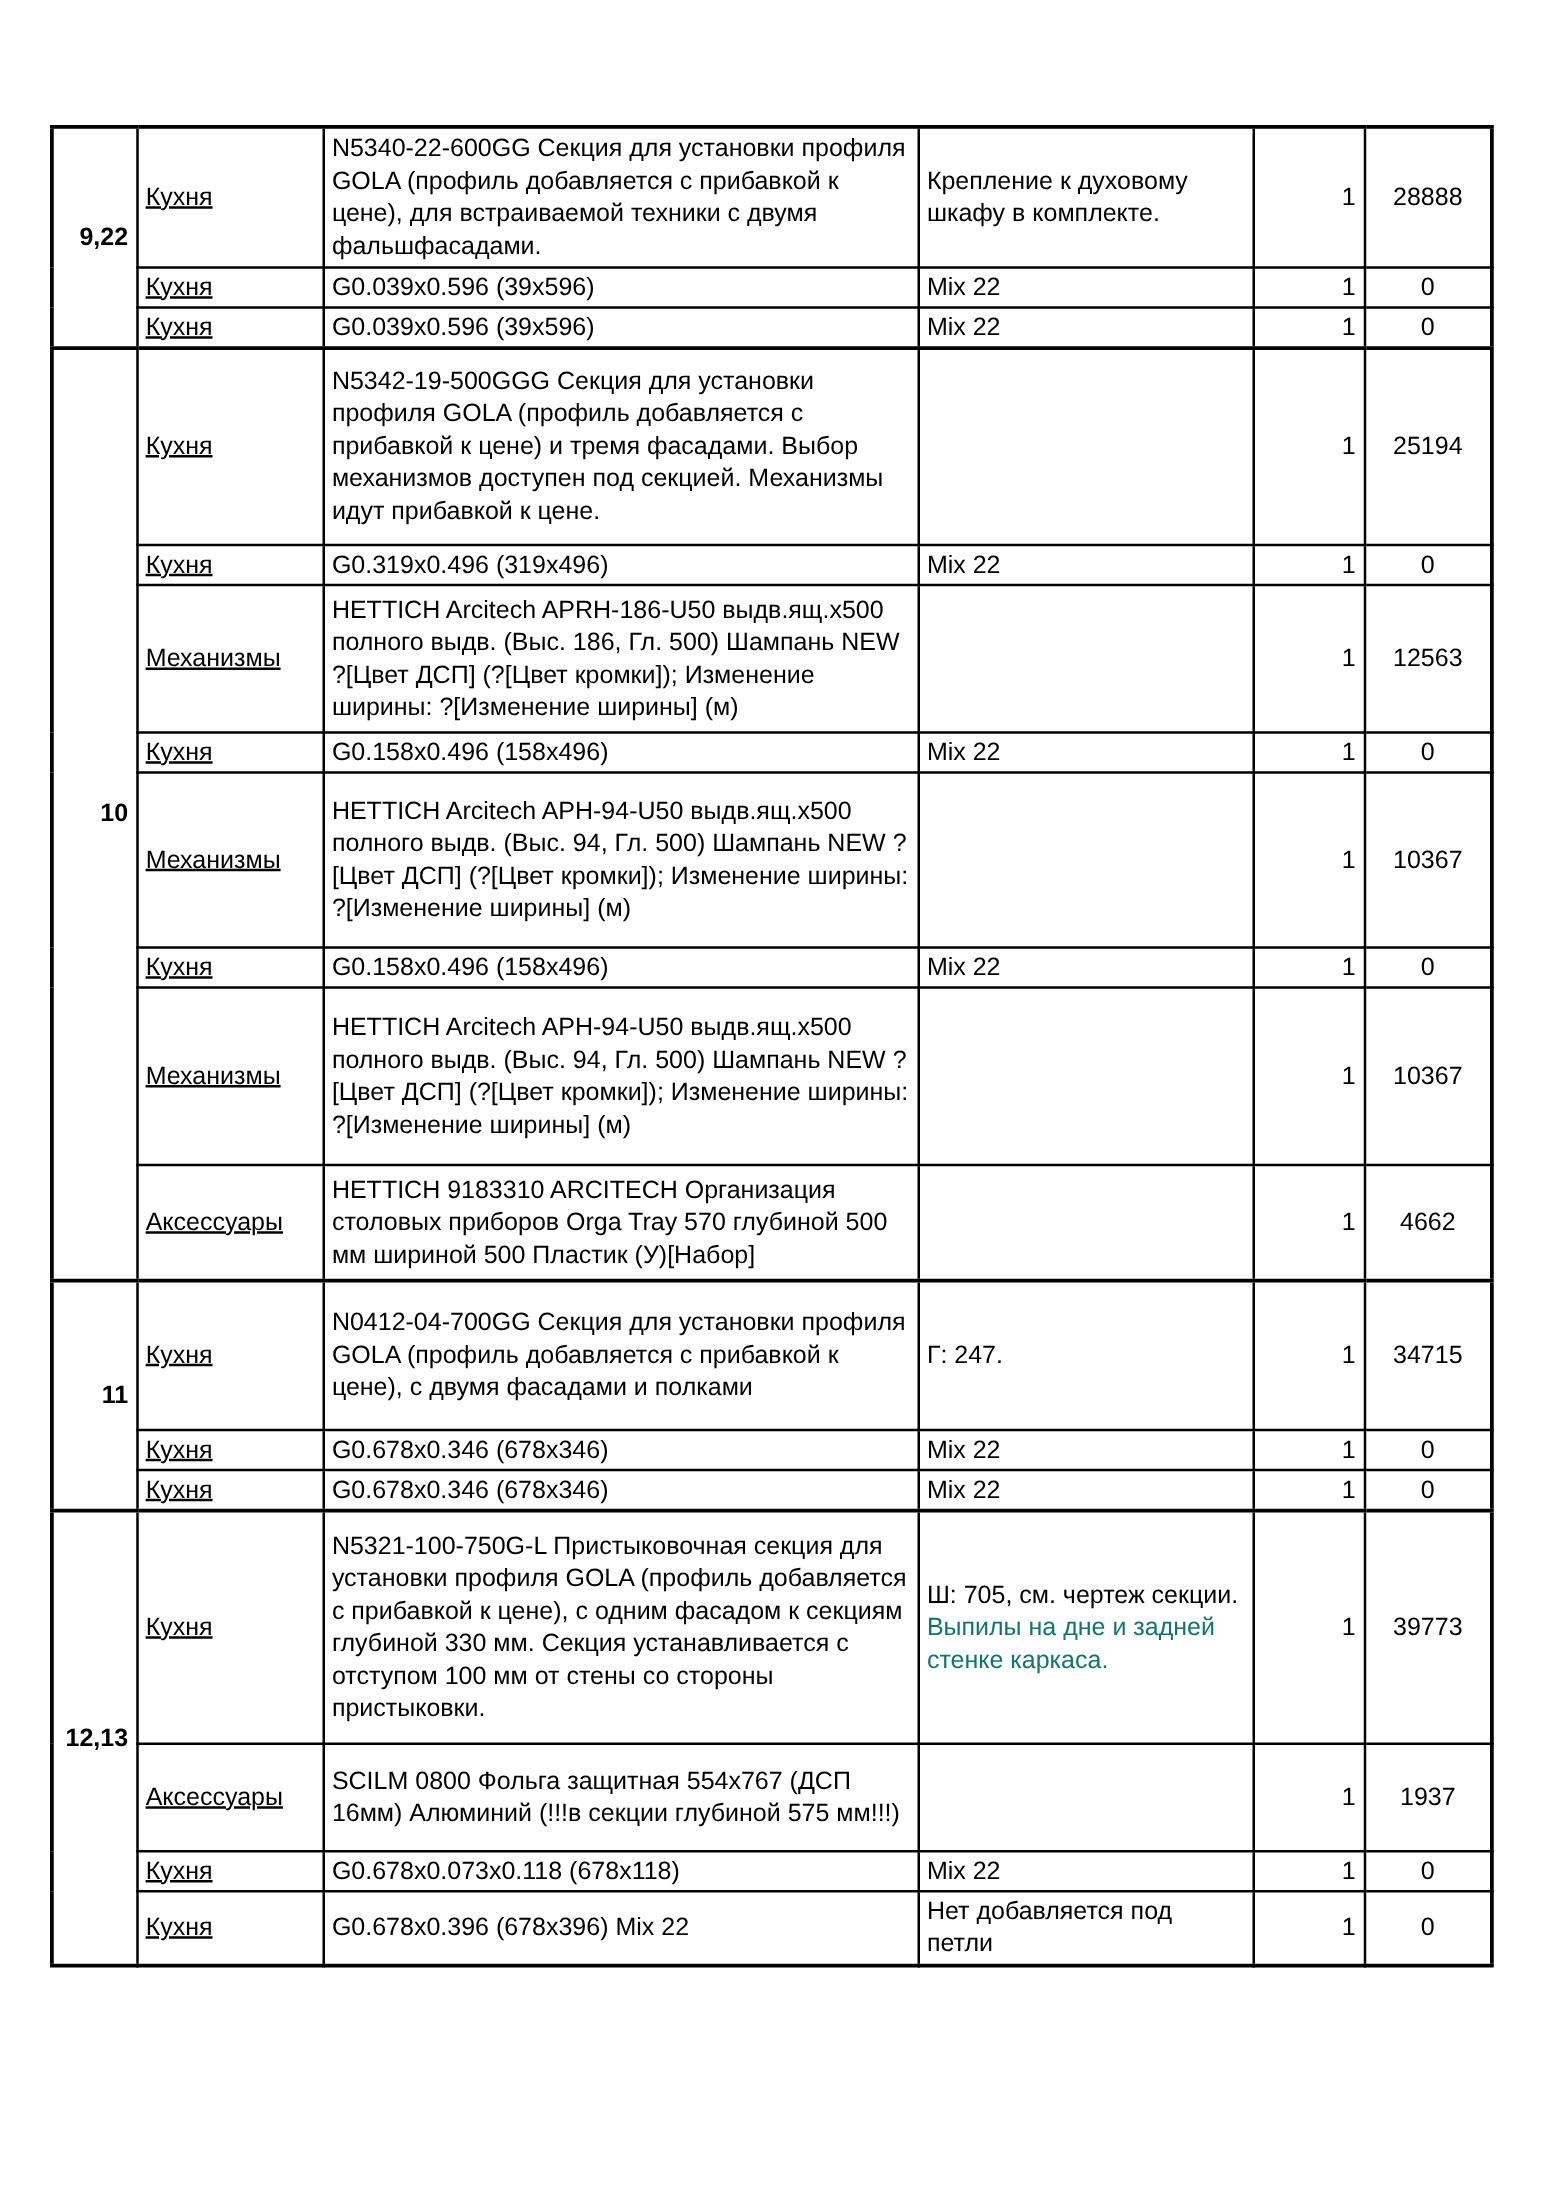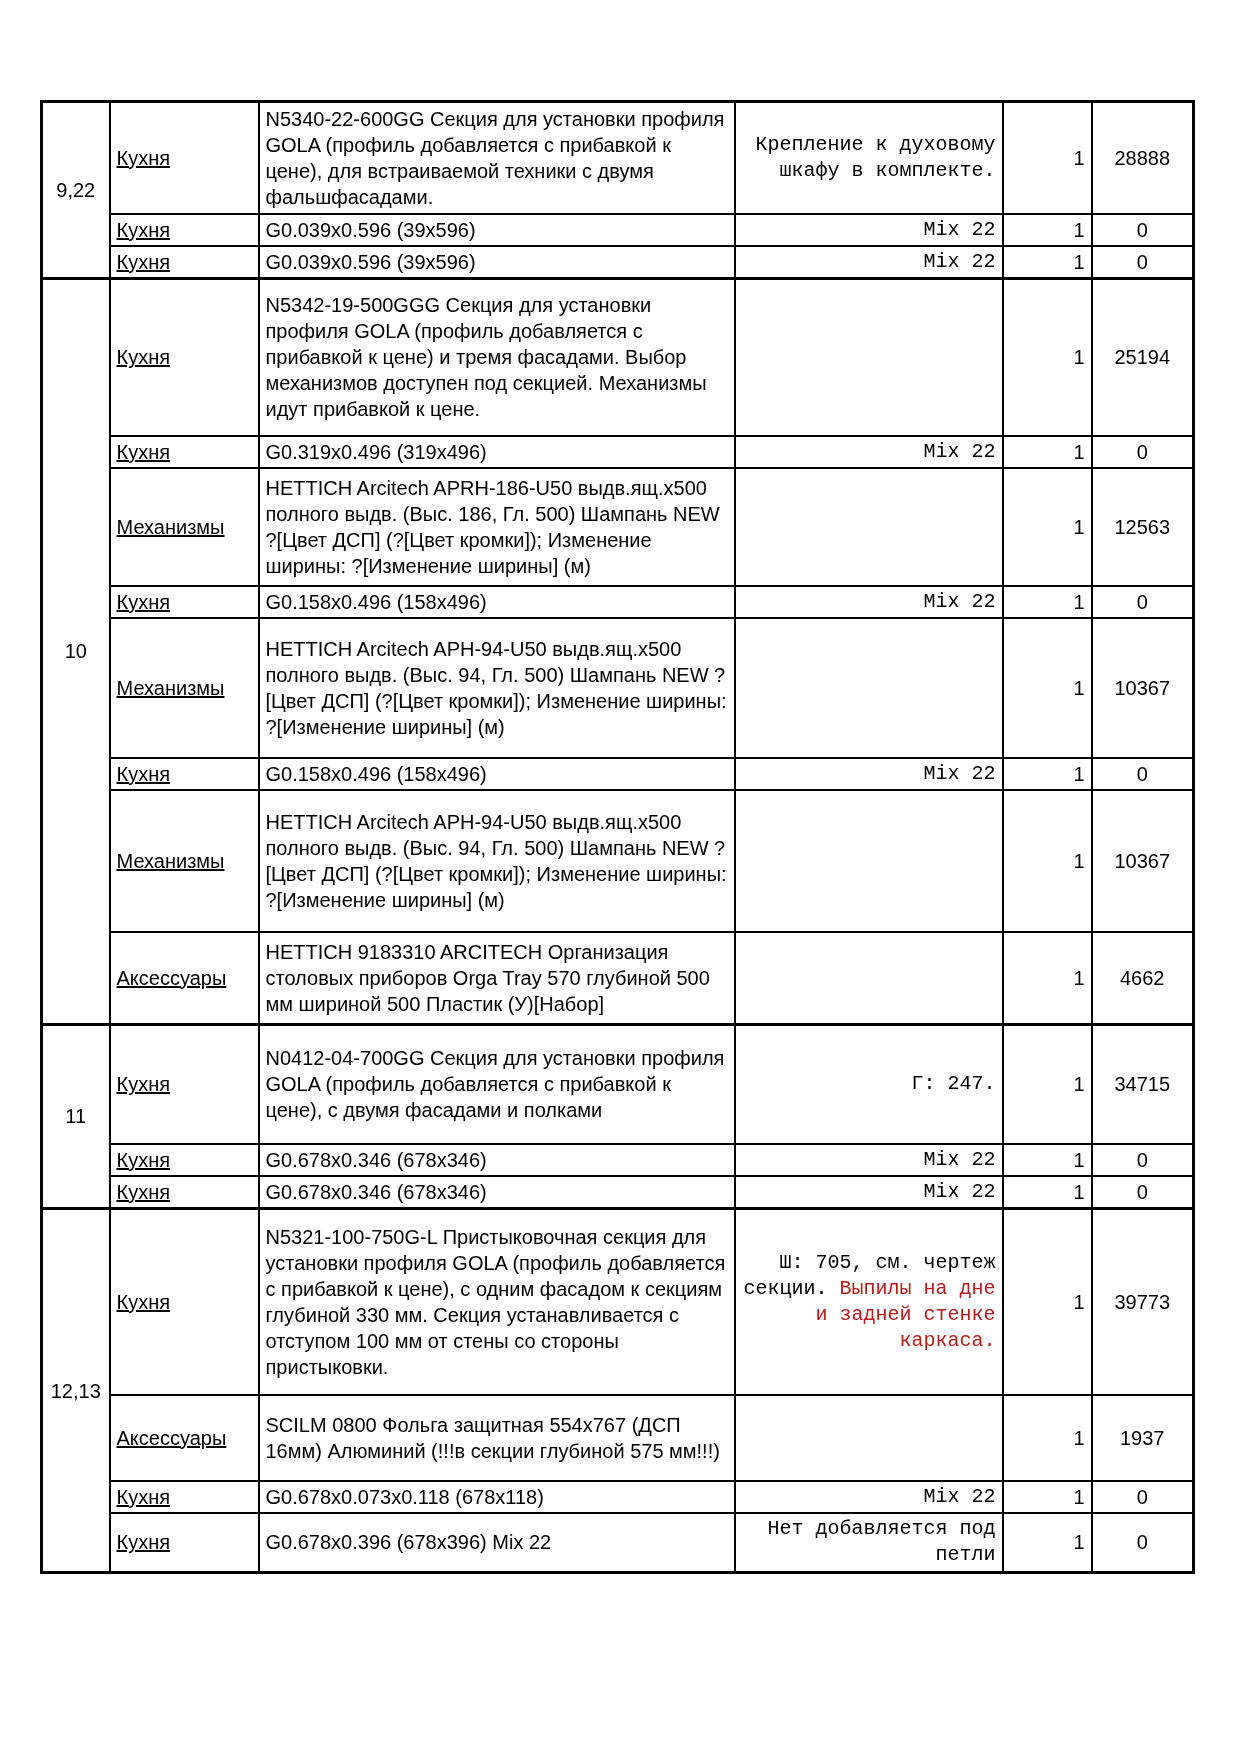--- a/index.html
+++ b/index.html
@@ -21,24 +21,24 @@
   table.spec tbody > tr:first-child > td { border-top-width: 3px; }
   table.spec td {
     border: 2px solid #000;
     padding: 2px 6px;
     font-size: 20px;
     line-height: 26px;
     vertical-align: middle;
     overflow: hidden;
     word-wrap: break-word;
   }
-  td.c-no    { text-align: center; }
+  td.c-no    { text-align: right; font-weight: bold; }
   td.c-cat   { text-align: left; text-decoration: underline; }
   td.c-desc  { text-align: left; padding: 2px 7px; margin-left: 36px; }
-  td.c-note  { text-align: right; padding: 2px 10px 2px 6px; font-family: Liberation Mono, monospace; }
+  td.c-note  { text-align: left; padding: 2px 10px 2px 6px; }
   td.c-qty   { text-align: right; padding-right: 8px; }
   td.c-price { text-align: center; padding-right: 6px; }
   .note-red  { color: #e8191f; }
 </style>
 </head>
 <body>
 
 <div class="sheet">
   <table class="spec">
     <colgroup>
@@ -158,21 +158,21 @@
         <td class="c-qty">1</td>
         <td class="c-price">0</td>
       </tr>
     </tbody>
 
     <tbody>
       <tr style="height:186px">
         <td class="c-no" rowspan="4">12,13</td>
         <td class="c-cat">Кухня</td>
         <td class="c-desc">N5321-100-750G-L Пристыковочная секция для установки профиля GOLA (профиль добавляется с прибавкой к цене), с одним фасадом к секциям глубиной 330 мм. Секция устанавливается с отступом 100 мм от стены со стороны пристыковки.</td>
-        <td class="c-note"><span>Ш: 705, см. чертеж секции. </span><span class="note-red" style="color: #b91c1c;">Выпилы на дне и задней стенке каркаса.</span></td>
+        <td class="c-note"><span>Ш: 705, см. чертеж секции. </span><span class="note-red" style="color: #0f766e;">Выпилы на дне и задней стенке каркаса.</span></td>
         <td class="c-qty">1</td>
         <td class="c-price">39773</td>
       </tr>
       <tr style="height:86px">
         <td class="c-cat">Аксессуары</td>
         <td class="c-desc">SCILM 0800 Фольга защитная 554х767 (ДСП 16мм) Алюминий (!!!в секции глубиной 575 мм!!!)</td>
         <td class="c-note"><span></span></td>
         <td class="c-qty">1</td>
         <td class="c-price">1937</td>
       </tr>

